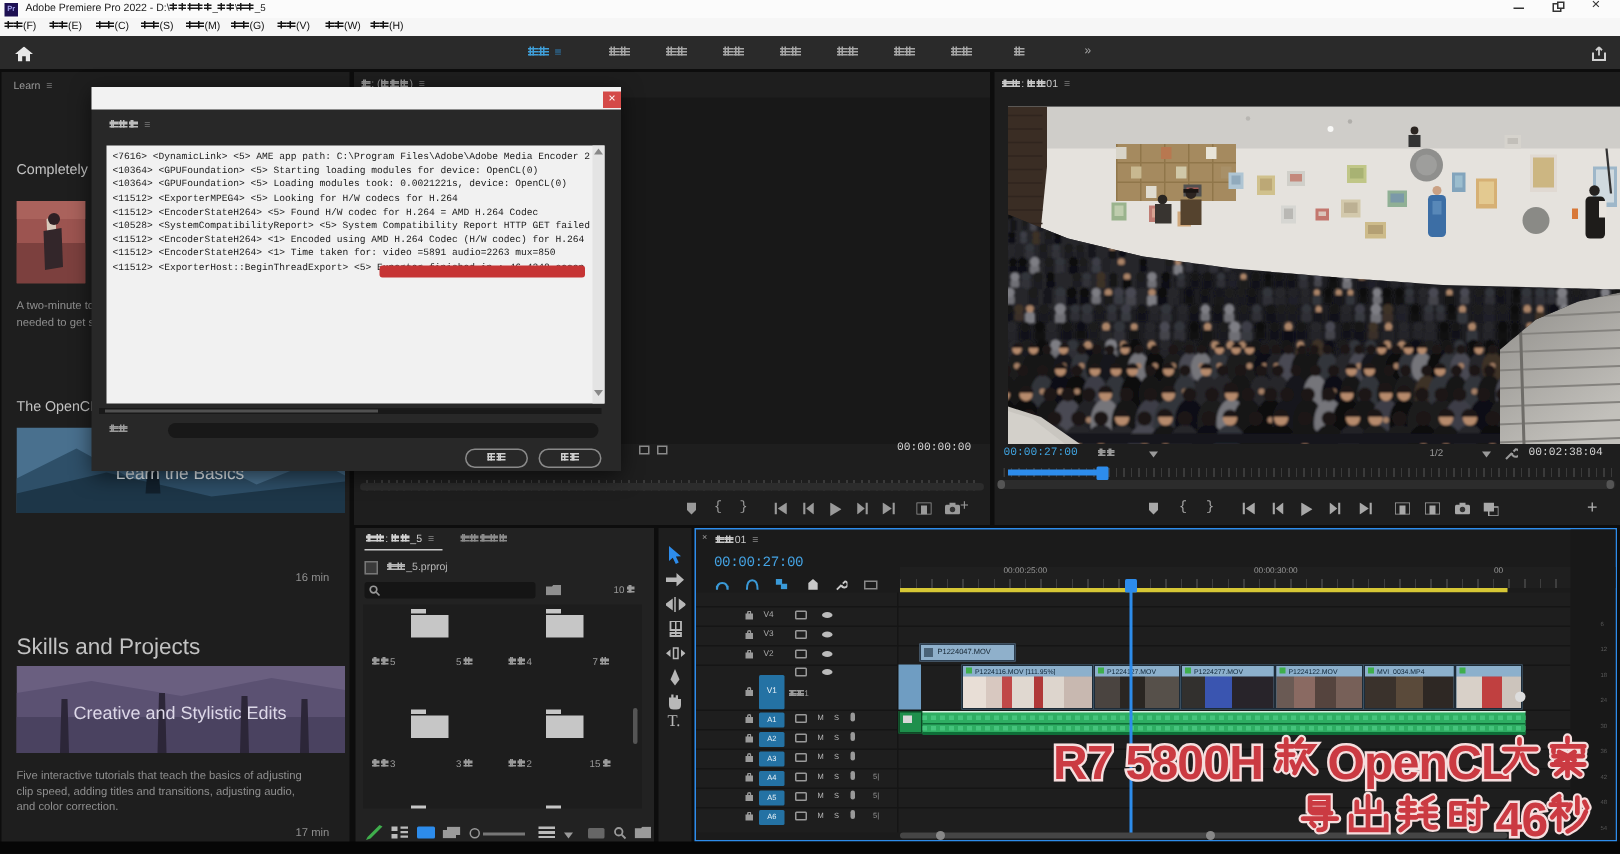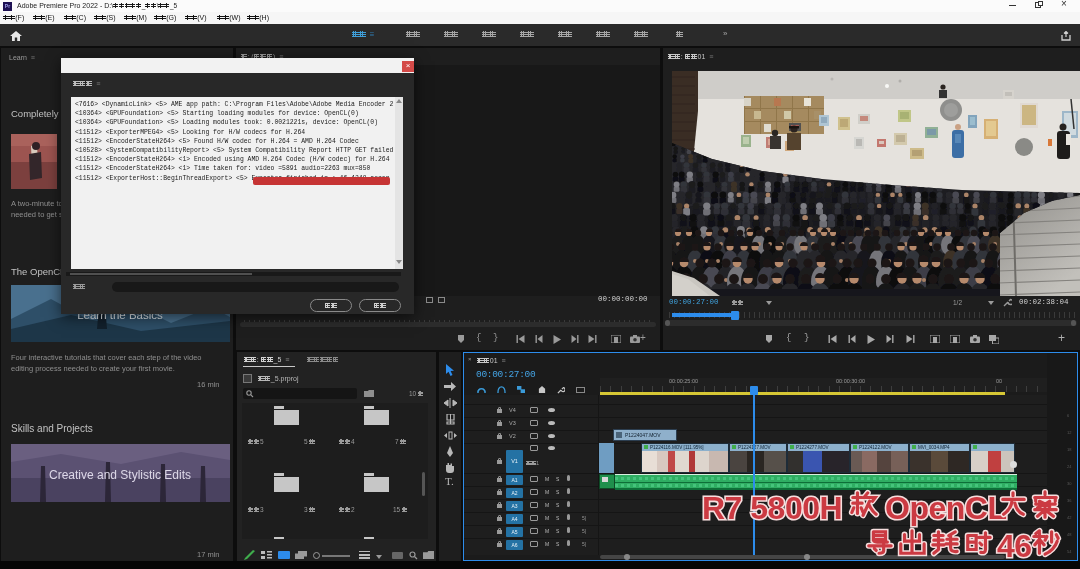--- a/index.html
+++ b/index.html
@@ -65,30 +65,30 @@
     </svg>
     <div class="ab" style="left:10px;top:150px;font-size:7.5px;color:#8f8f8f;line-height:11px">A two-minute tour of the ed<br>needed to get started.</div>
     <div class="ab" style="left:10px;top:218px;font-size:9.5px;color:#c2c2c2">The OpenCL</div>
     <svg class="ab" style="left:10px;top:237px" width="219" height="57" viewBox="0 0 219 57">
 <rect width="219" height="57" fill="#49708e"></rect>
 <path d="M0 34 L40 14 L80 36 L120 18 L160 38 L200 22 L219 32 L219 57 L0 57 Z" fill="#2e4f68"></path>
 <path d="M0 44 L60 30 L130 46 L219 36 L219 57 L0 57 Z" fill="#1d3648"></path>
 <path d="M88 20 L94 20 L96 44 L86 44 Z" fill="#12202c"></path>
 <text x="109" y="34" text-anchor="middle" font-size="11.5" fill="#e8eef2" font-family="Liberation Sans">Learn the Basics</text>
     </svg>
-    <div class="ab" style="left:10px;top:305px;font-size:7.5px;color:#8f8f8f;line-height:10.5px">Four interactive tutorials that cover each step of the video<br>editing process needed to create your first movie.</div>
     <div class="ab" style="left:196px;top:332px;font-size:7.5px;color:#8f8f8f">16 min</div>
-    <div class="ab" style="left:10px;top:375px;font-size:10px;color:#c2c2c2">Skills and Projects</div>
+    <div class="ab" style="left:10px;top:375px;font-size:15px;color:#c2c2c2">Skills and Projects</div>
     <svg class="ab" style="left:10px;top:396px" width="219" height="58" viewBox="0 0 219 58">
 <rect width="219" height="58" fill="#6a5f80"></rect>
 <path d="M0 18 L50 10 L110 20 L170 8 L219 16 L219 58 L0 58 Z" fill="#5b5172"></path>
 <rect y="34" width="219" height="24" fill="#4a4260"></rect>
 <path d="M30 22 L34 22 L35 58 L29 58 Z M95 18 L99 18 L100 58 L94 58 Z M150 20 L154 20 L155 58 L149 58 Z M190 22 L194 22 L195 58 L189 58Z" fill="#2c2638"></path>
 <text x="109" y="35" text-anchor="middle" font-size="12" fill="#ddd8e8" font-family="Liberation Sans">Creative and Stylistic Edits</text>
     </svg>
+    <div class="ab" style="left:10px;top:464px;font-size:7.5px;color:#8f8f8f;line-height:10.5px">Five interactive tutorials that teach the basics of adjusting<br>clip speed, adding titles and transitions, adjusting audio,<br>and color correction.</div>
     <div class="ab" style="left:196px;top:502px;font-size:7.5px;color:#8f8f8f">17 min</div>
   </div>
 <div class="ab" style="left:236px;top:48px;width:424px;height:302px;background:#1e1e1e">
     <div class="ab" style="left:5px;top:5px;font-size:7px;color:#9a9a9a"><i class="cj"></i>: (<i class="cj"></i><i class="cj"></i><i class="cj"></i>)&nbsp;&nbsp;<span style="color:#777">≡</span></div>
     <div class="ab" style="left:0;top:17px;width:424px;height:231px;background:#181818"></div>
     <div class="ab" style="left:190px;top:249px;width:7px;height:6px;border:1px solid #8a8a8a"></div>
     <div class="ab" style="left:202px;top:249px;width:7px;height:6px;border:1px solid #8a8a8a"></div>
     <div class="ab" style="left:362px;top:247px;font-size:7.5px;color:#cfcfcf;font-family:'Liberation Mono',monospace">00:00:00:00</div>
     <div class="ab" style="left:8px;top:272px;width:408px;height:7px;background:repeating-linear-gradient(90deg,#3a3a3a 0 1px,transparent 1px 5px)"></div>
     <div class="ab" style="left:4px;top:274px;width:416px;height:5px;background:#2c2c2c;border-radius:3px"></div>

